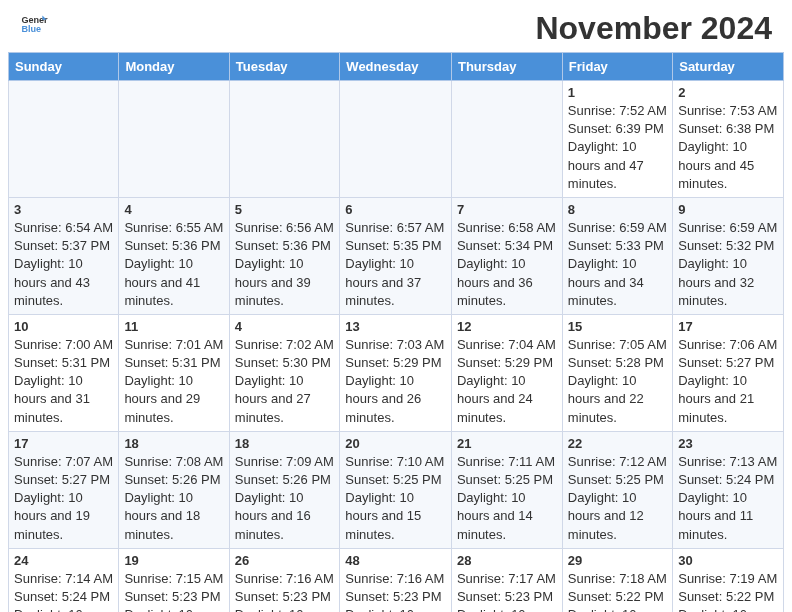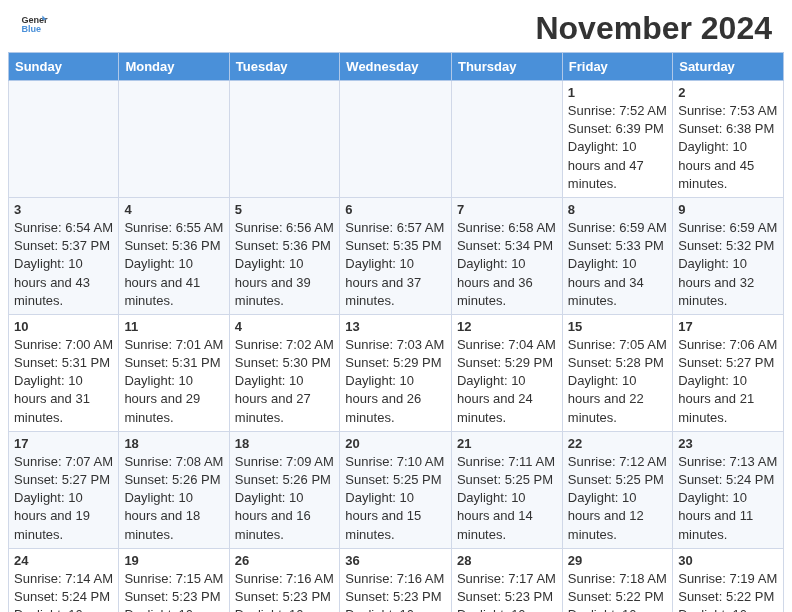--- a/index.html
+++ b/index.html
@@ -225,21 +225,21 @@
           </td>
           <td>
             <span class="day-num">19</span>
             <div class="day-info">Sunrise: 7:15 AM<br>Sunset: 5:23 PM<br>Daylight: 10 hours and 8 minutes.</div>
           </td>
           <td>
             <span class="day-num">26</span>
             <div class="day-info">Sunrise: 7:16 AM<br>Sunset: 5:23 PM<br>Daylight: 10 hours and 7 minutes.</div>
           </td>
           <td>
-            <span class="day-num">36</span>
+            <span class="day-num">48</span>
             <div class="day-info">Sunrise: 7:16 AM<br>Sunset: 5:23 PM<br>Daylight: 10 hours and 6 minutes.</div>
           </td>
           <td>
             <span class="day-num">28</span>
             <div class="day-info">Sunrise: 7:17 AM<br>Sunset: 5:23 PM<br>Daylight: 10 hours and 5 minutes.</div>
           </td>
           <td>
             <span class="day-num">29</span>
             <div class="day-info">Sunrise: 7:18 AM<br>Sunset: 5:22 PM<br>Daylight: 10 hours and 4 minutes.</div>
           </td>

